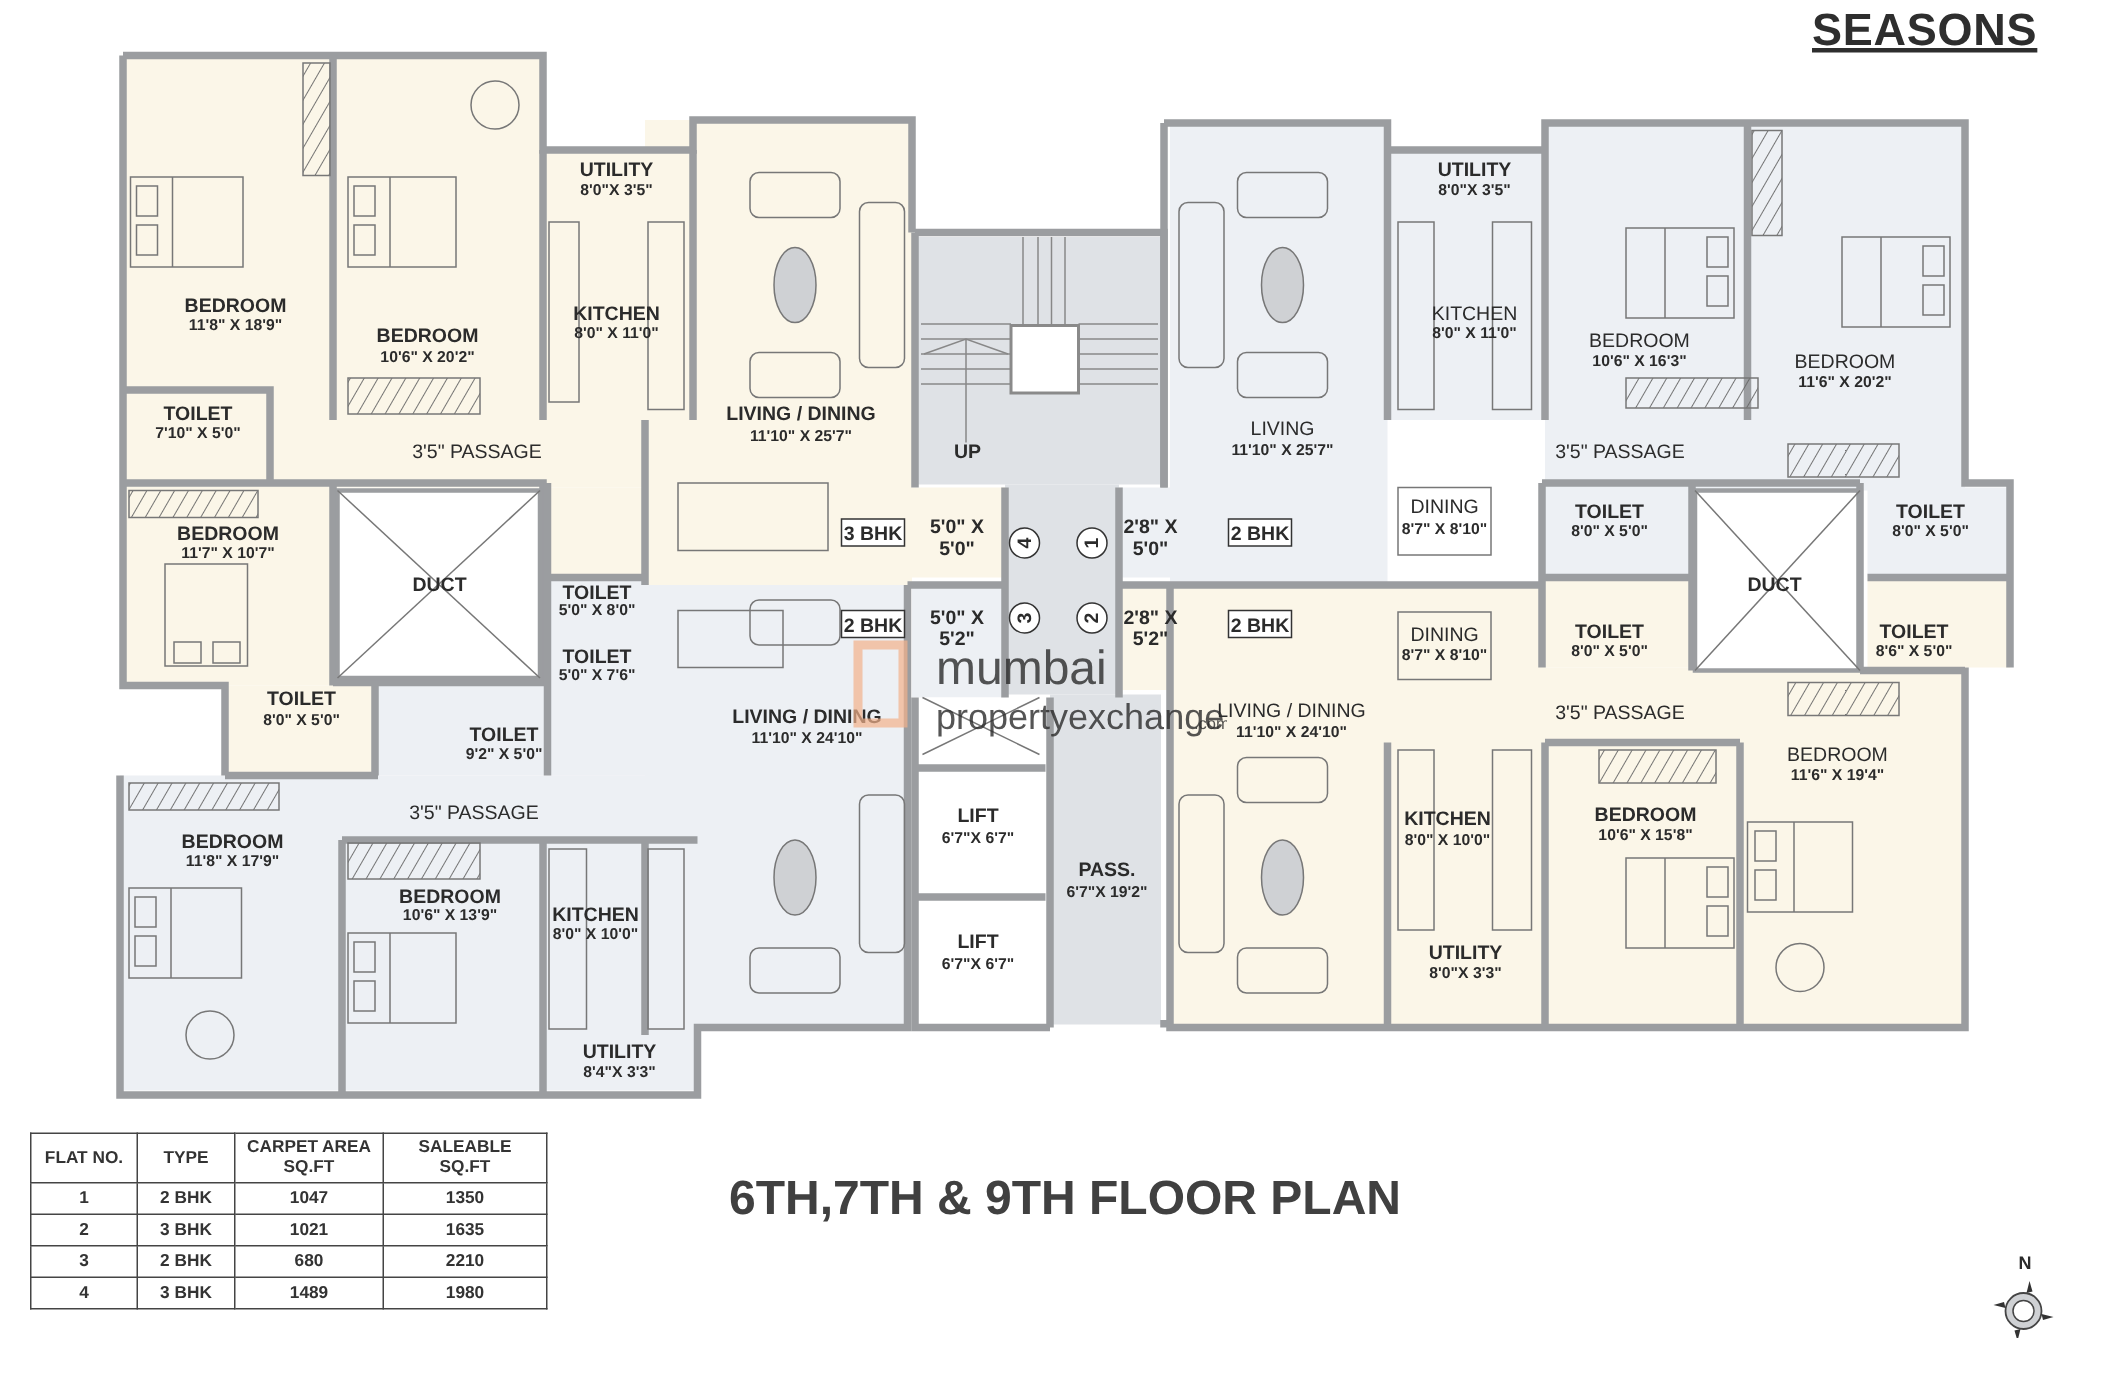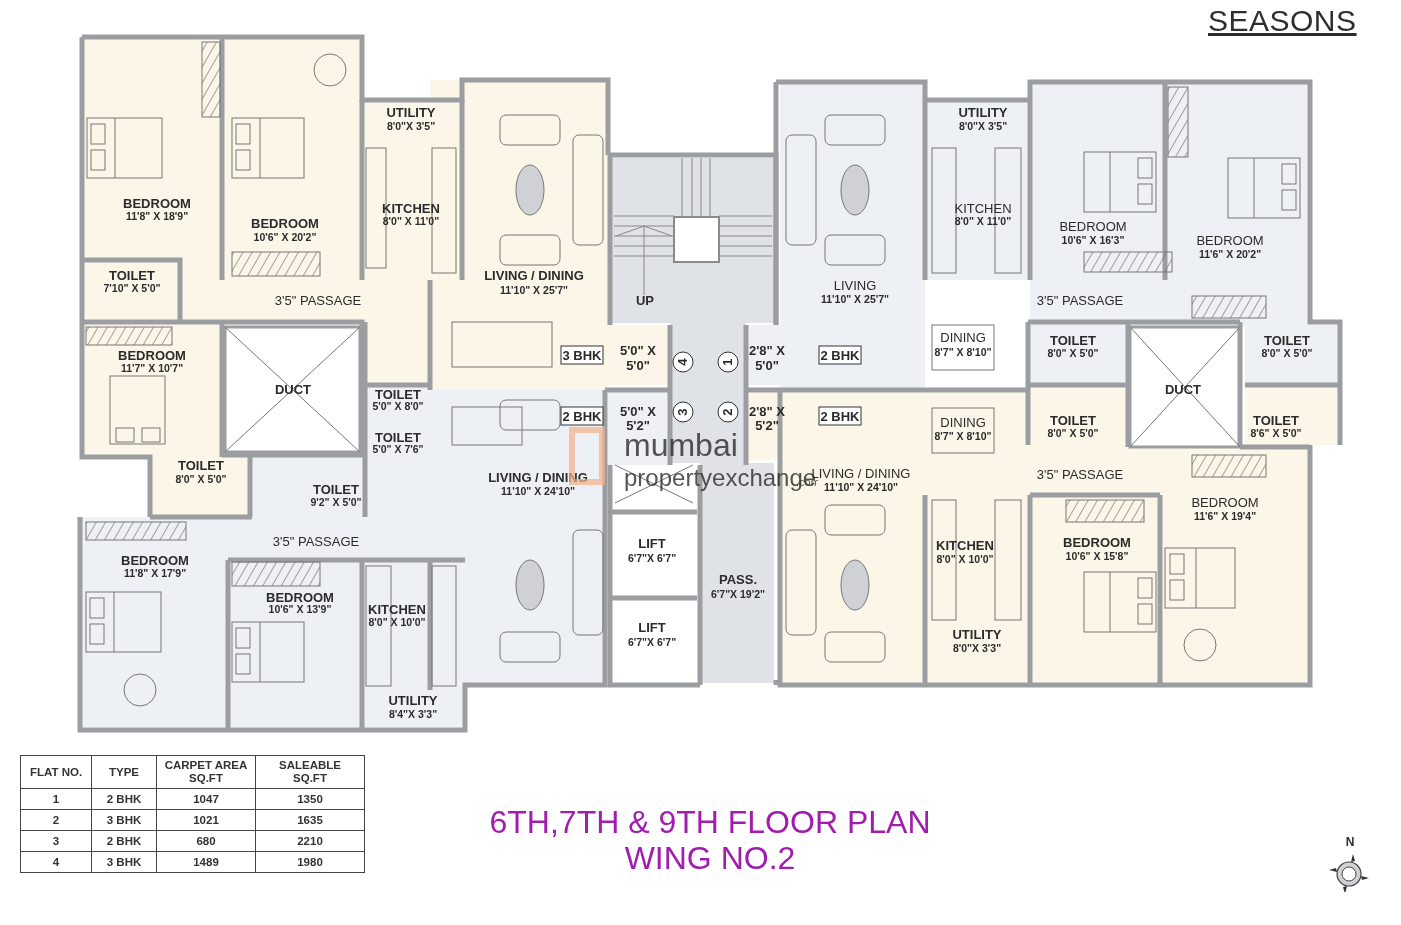--- a/index.html
+++ b/index.html
@@ -1,19 +1,19 @@
 <!DOCTYPE html>
 <html><head>
 <meta charset="utf-8">
 <style>
   html,body{margin:0;padding:0;background:#ffffff;}
   body{width:1401px;height:925px;position:relative;overflow:hidden;font-family:"Liberation Sans",sans-serif;color:#2b2b2b;}
   .abs{position:absolute;}
-  .title{position:absolute;left:1208px;top:4px;font-size:30px;font-weight:normal;text-decoration:underline;color:#2e2e2e;letter-spacing:0.5px;}
-  .plan-title{position:absolute;left:440px;top:804px;width:540px;text-align:center;font-size:32px;font-weight:normal;line-height:36px;color:#a21caf;}
+  .title{position:absolute;left:1208px;top:4px;font-size:30px;font-weight:bold;text-decoration:underline;color:#2e2e2e;letter-spacing:0.5px;}
+  .plan-title{position:absolute;left:440px;top:780px;width:540px;text-align:center;font-size:32px;font-weight:bold;line-height:36px;color:#404040;}
   svg text{font-family:"Liberation Sans",sans-serif;fill:#2b2b2b;}
   .rn{font-size:13px;font-weight:bold;text-anchor:middle;}
   .rd{font-size:10.5px;font-weight:bold;text-anchor:middle;}
   table.area{position:absolute;left:20px;top:755px;border-collapse:collapse;font-size:11.5px;font-weight:bold;color:#333;}
   table.area th,table.area td{border:1.3px solid #444;text-align:center;padding:0 4px;}
   table.area th{height:32px;line-height:13px;font-weight:bold;}
   table.area td{height:20px;}
   .compass{position:absolute;left:1322px;top:832px;width:60px;height:60px;}
   .watermark{position:absolute;left:568px;top:420px;width:250px;height:80px;pointer-events:none;text-align:right;}
 </style>
@@ -378,21 +378,20 @@
       <td>4</td>
         <td>3 BHK</td>
         <td>1489</td>
         <td>1980</td>
     </tr>
   </tbody>
 </table>
 
 <div class="plan-title">
   <div>6TH,7TH &amp; 9TH FLOOR PLAN</div>
-  <div>WING NO.2</div>
 </div>
 
 <div class="compass">
   <svg width="60" height="60">
     <text x="28" y="14" font-size="12" font-weight="bold" text-anchor="middle" font-family="Liberation Sans, sans-serif" fill="#333">N</text>
     <circle cx="27" cy="42" r="12" fill="#cfd1d4" stroke="#444" stroke-width="1.2"></circle>
     <circle cx="27" cy="42" r="7" fill="#fff" stroke="#444" stroke-width="1"></circle>
     <path d="M29 30 L31 22 L33 29 Z" fill="#333"></path>
     <path d="M15 40 L7 38 L14 36 Z" fill="#333"></path>
     <path d="M39 44 L47 46 L40 48 Z" fill="#333"></path>

